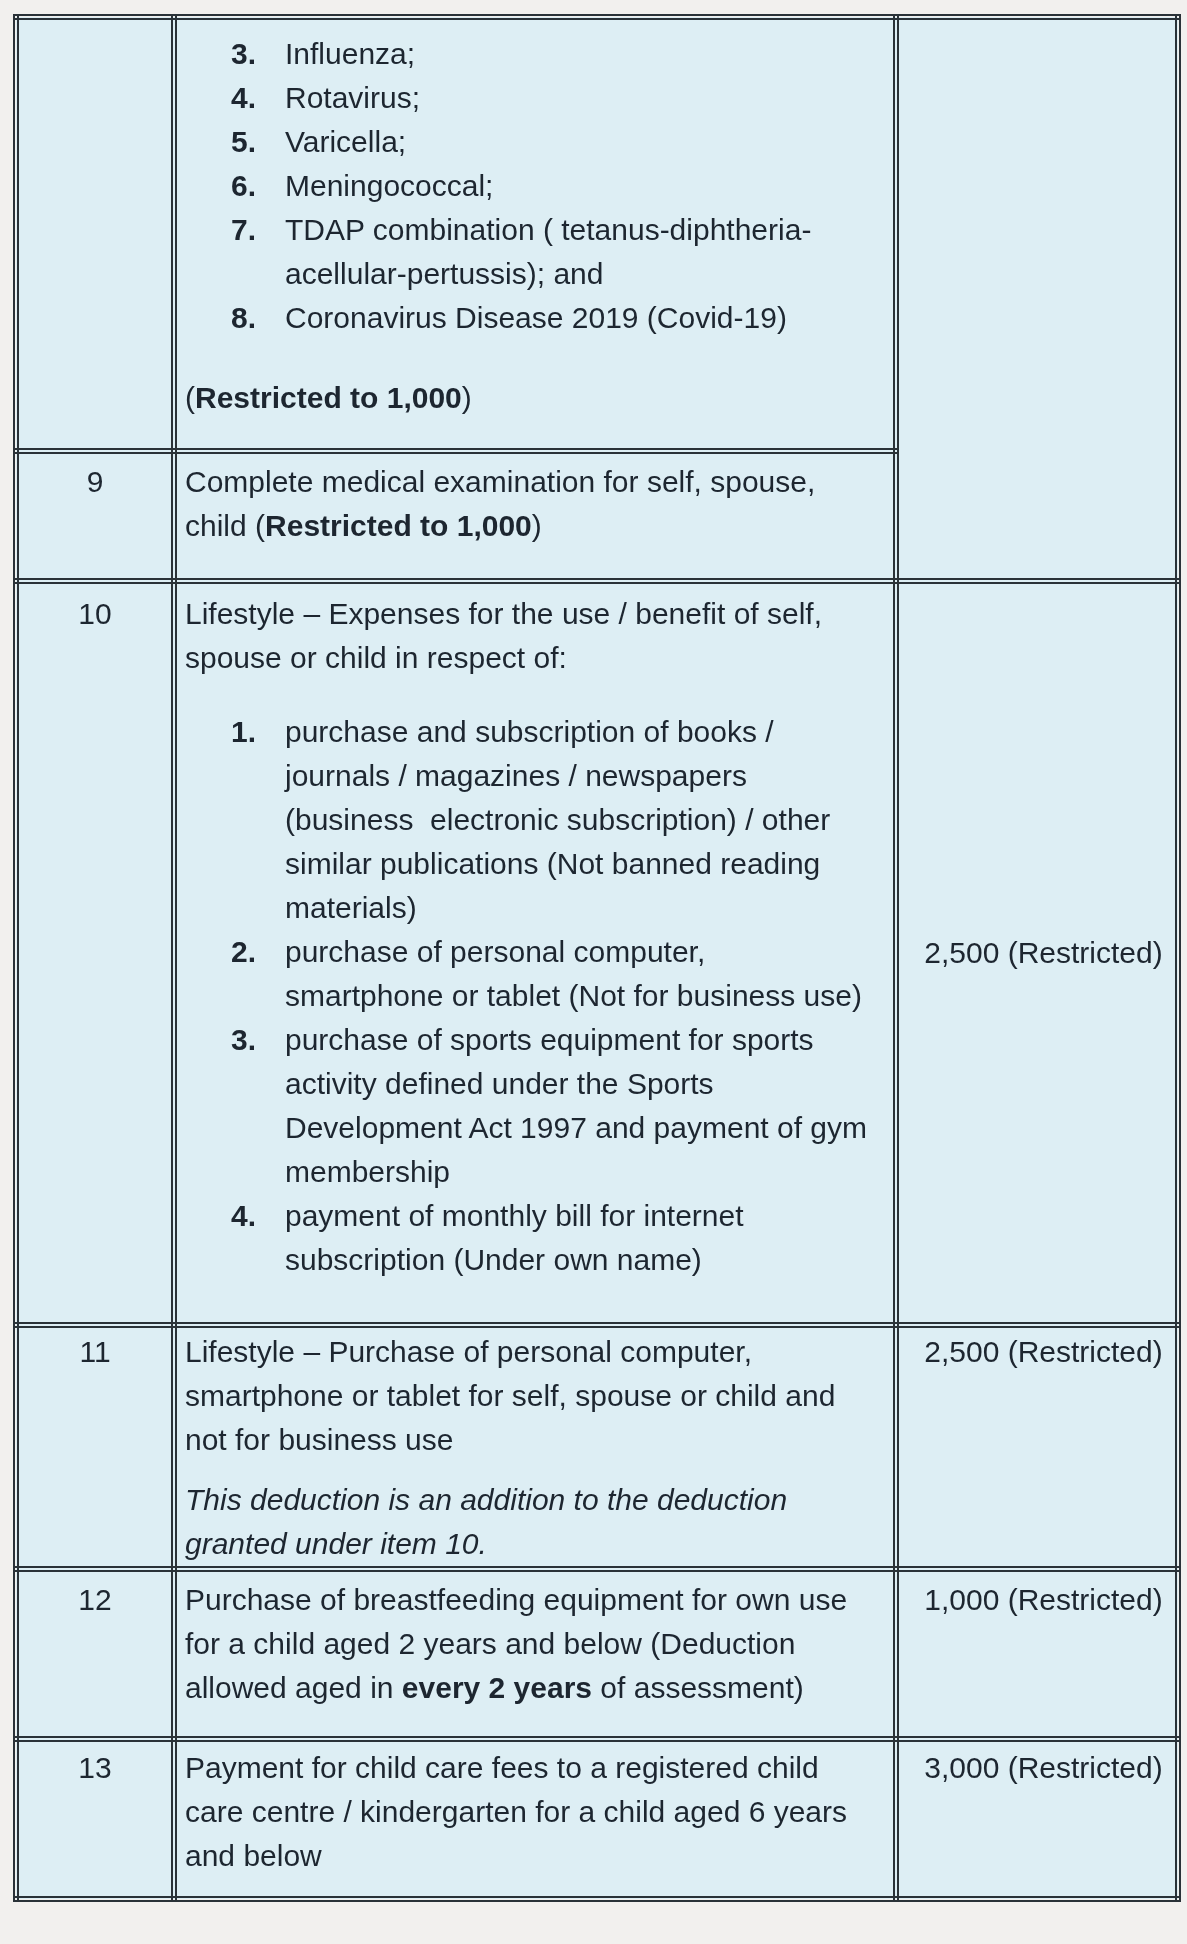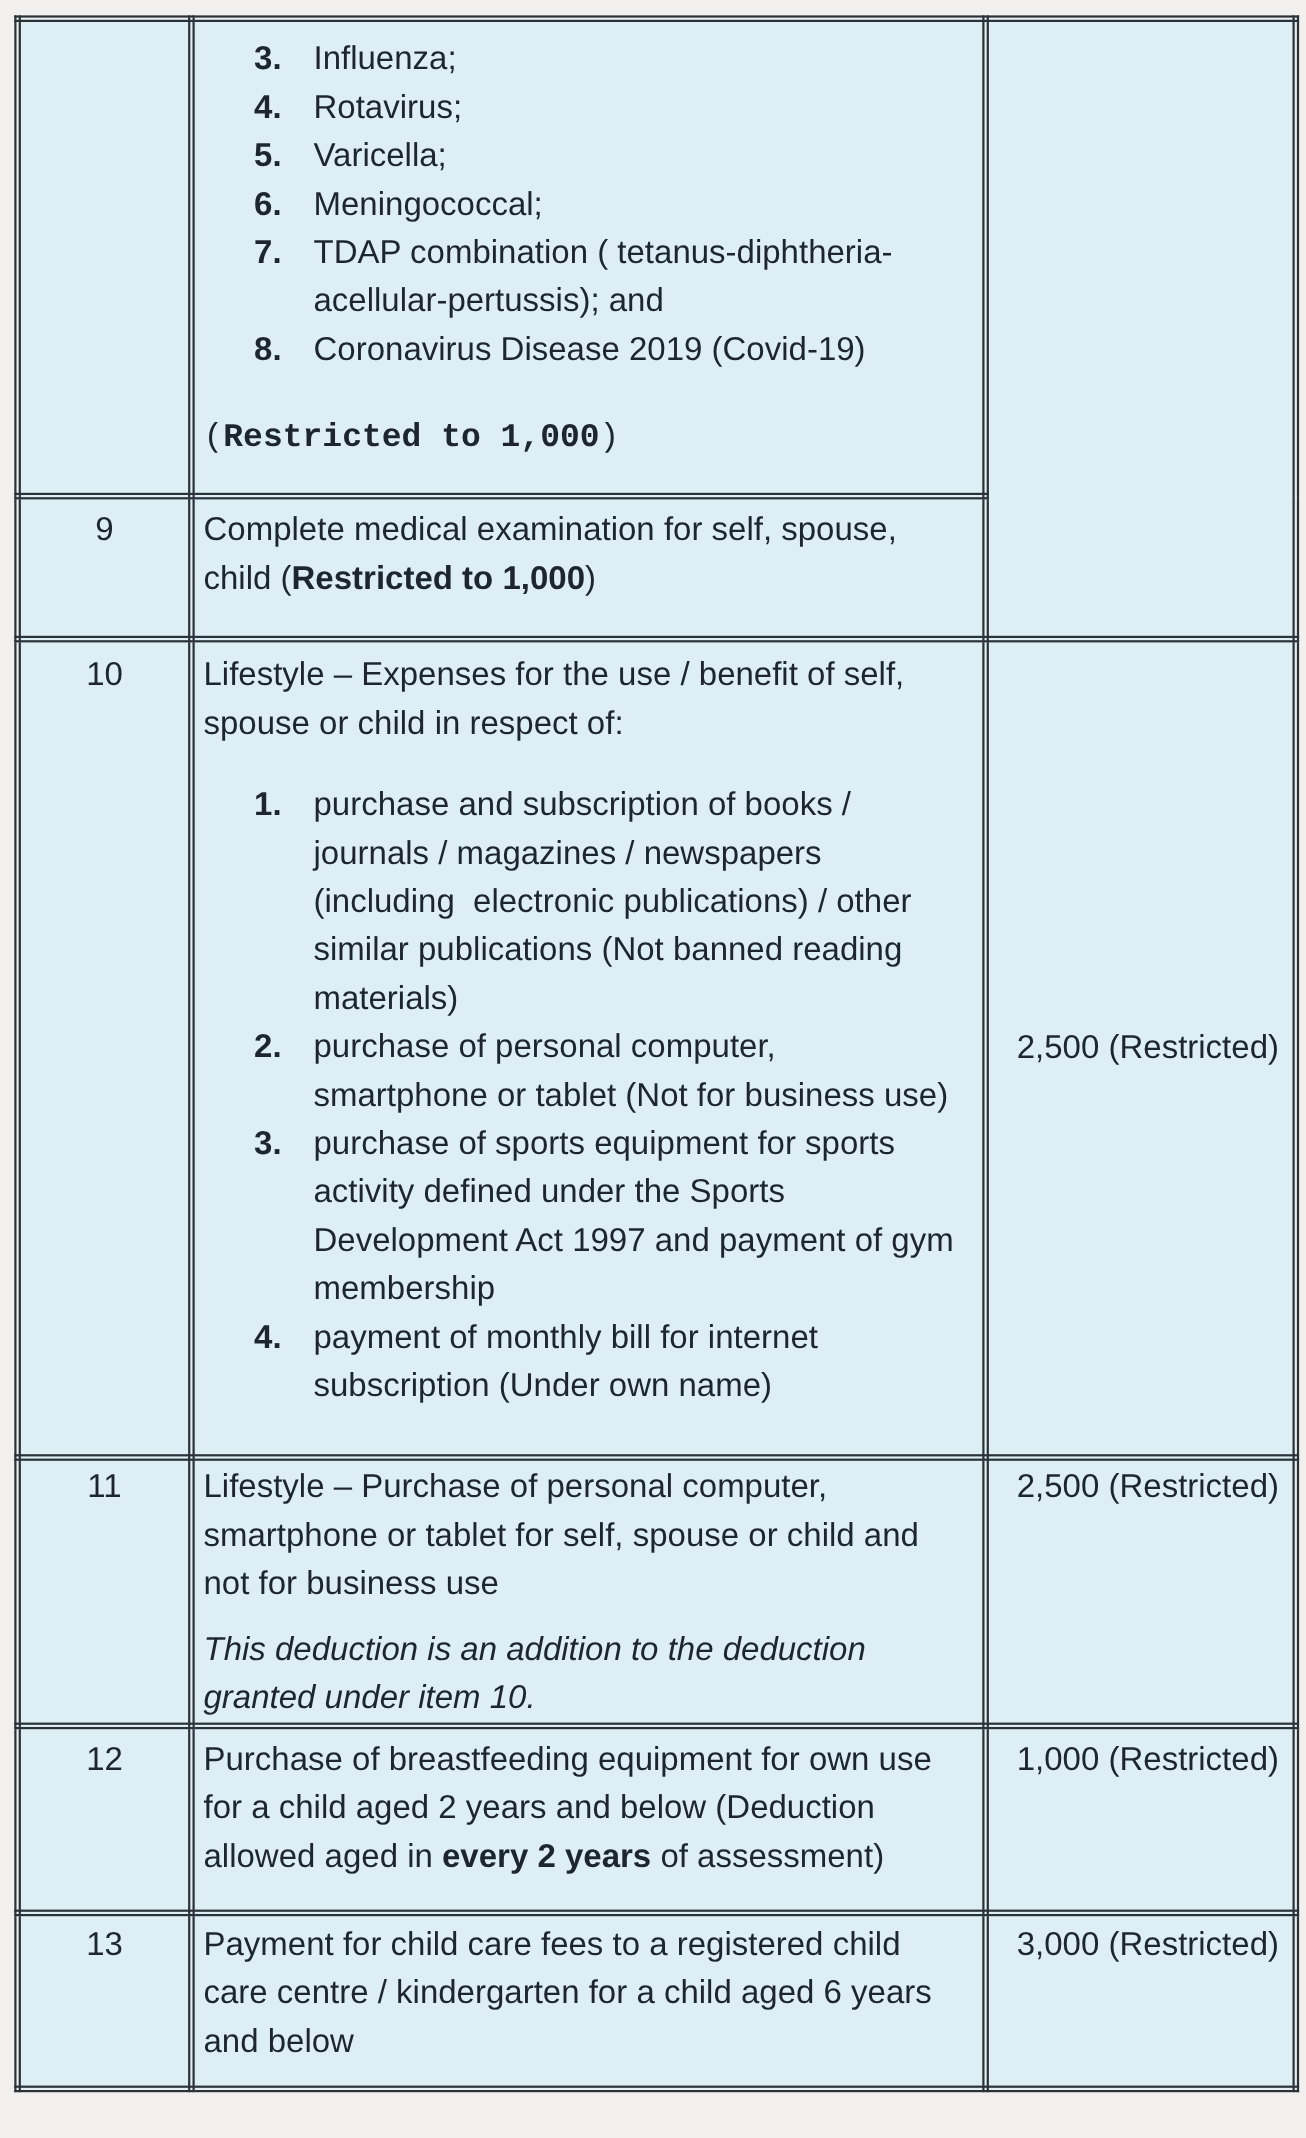--- a/index.html
+++ b/index.html
@@ -32,21 +32,21 @@
   .li{display:flex;}
   .li .num{flex:none;width:54px;margin-left:46px;font-weight:700;}
   .li .litext{flex:1;min-width:0;}
   
   .padA{padding-top:12px;}
   .padB{padding-top:6px;}
   .padC{padding-top:8px;}
   .padD{padding-top:2px;}
   .padE{padding-top:6px;}
   .padF{padding-top:4px;}
-  .note{margin-top:36px;font-family:Liberation Mono, monospace;}
+  .note{margin-top:36px;}
   .list10{margin-top:30px;}
   .para2{margin-top:16px;font-style:italic;}
   td.amt-mid{vertical-align:middle;}
 </style>
 </head>
 <body>
 
 <div class="page">
   <table class="relief">
     <colgroup>
@@ -123,21 +123,21 @@
       </td>
       <td class="desc-cell padC">
         <div class="line">Lifestyle – Expenses for the use / benefit of self,</div>
         <div class="line">spouse or child in respect of:</div>
         <div class="list10">
           <div class="li">
             <span class="num">1.</span>
             <span class="litext">
               <div class="line">purchase and subscription of books /</div>
               <div class="line">journals / magazines / newspapers</div>
-              <div class="line">(including  electronic publications) / other</div>
+              <div class="line">(business  electronic subscription) / other</div>
               <div class="line">similar publications (Not banned reading</div>
               <div class="line">materials)</div>
             </span>
           </div>
           <div class="li">
             <span class="num">2.</span>
             <span class="litext">
               <div class="line">purchase of personal computer,</div>
               <div class="line">smartphone or tablet (Not for business use)</div>
             </span>

